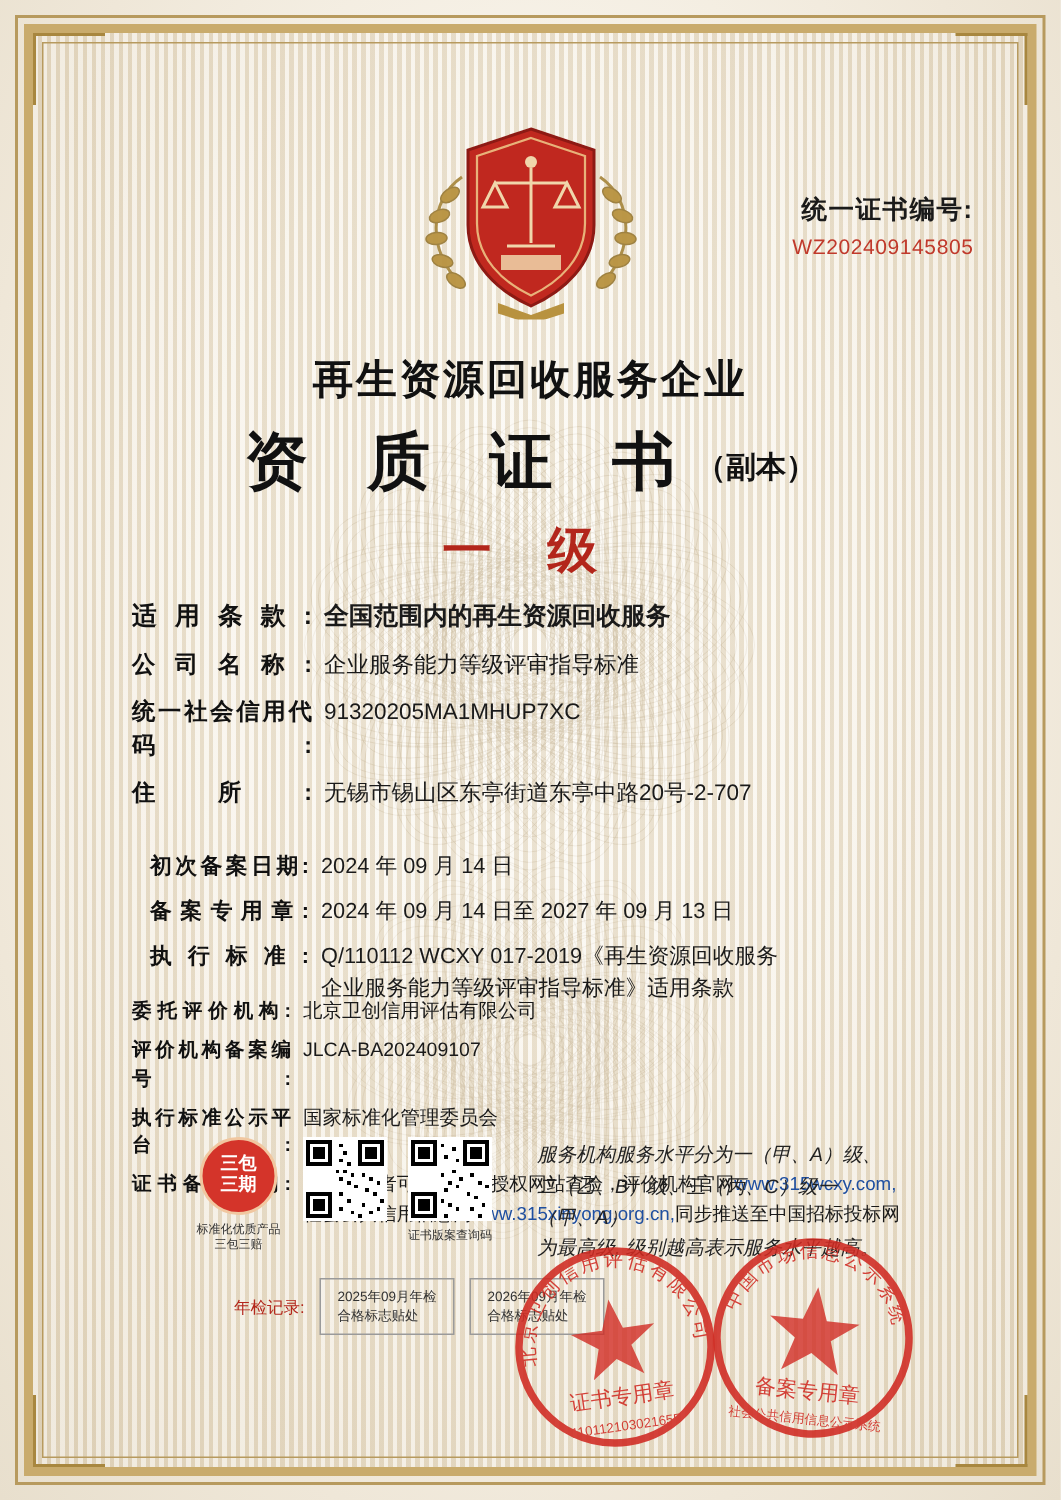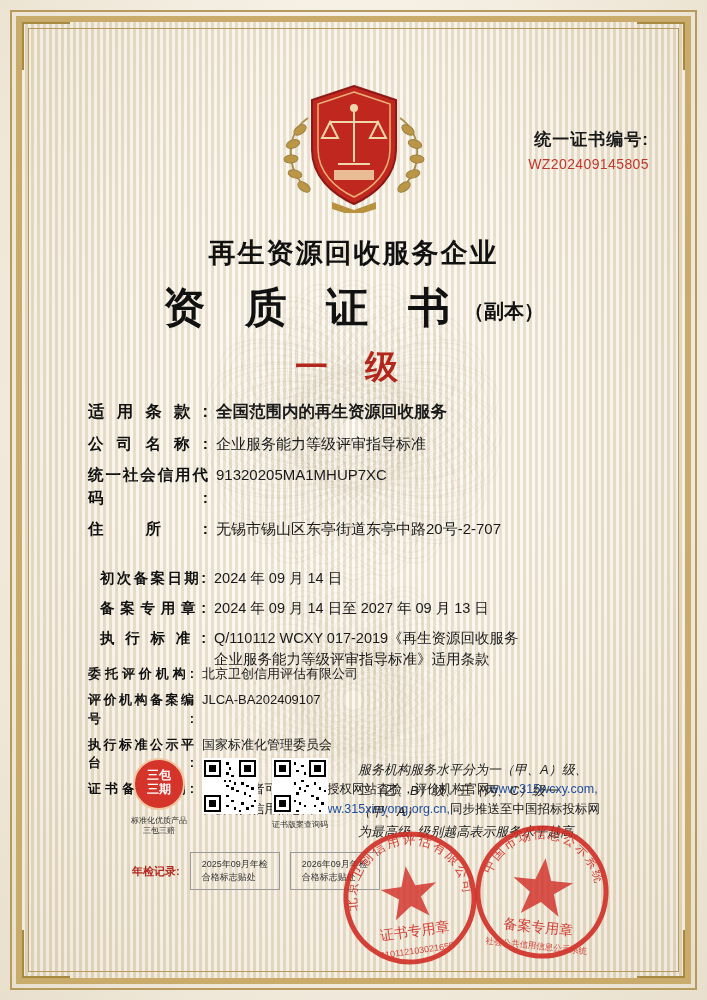--- a/index.html
+++ b/index.html
@@ -137,21 +137,21 @@
   .qr-group{text-align:right;}
 
   .svc-note{
     position:absolute;left:358px;top:760px;width:230px;
     font-size:13px;color:#222;line-height:1.6;font-style:italic;
   }
 
   .year-log{
     position:absolute;left:132px;top:852px;display:flex;align-items:center;gap:10px;
   }
-  .year-log .ylab{font-size:11px;color:#b3261b;font-weight:bold;}
+  .year-log .ylab{font-size:11px;color:#b3261b;font-weight:normal;margin-left:24px;}
   .ybox{
     width:88px;height:36px;border:1px solid #9a9a9a;
     font-size:9px;color:#333;display:flex;flex-direction:column;
     align-items:center;justify-content:center;line-height:1.5;
   }
 
   
   .stamp{
     position:absolute;width:160px;height:160px;opacity:.88;
   }

